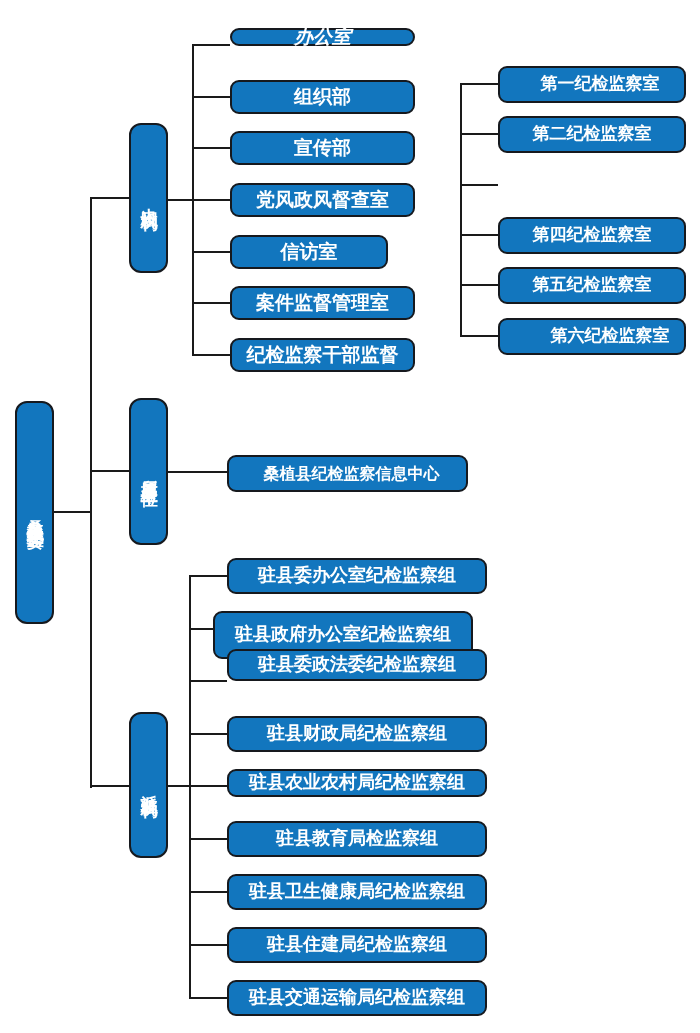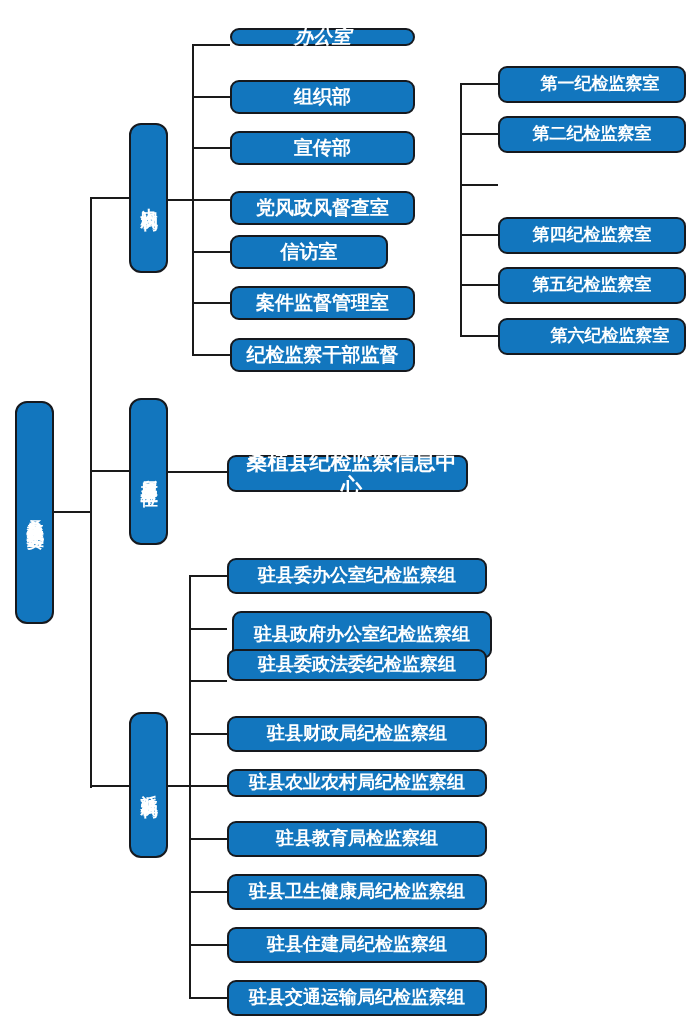--- a/index.html
+++ b/index.html
@@ -26,21 +26,21 @@
     line-height:1.1;
   }
   .h{border-radius:9px;}
   .v{
     border-radius:12px;
     writing-mode:vertical-rl;
     letter-spacing:2px;
     font-size:17px;
   }
   .c1{font-size:19px;}
-  .ci{font-size:21px;padding-left:8px;}
+  .ci{font-size:16px;padding-left:8px;}
   .c3{font-size:18px;}
   .cr{font-size:17px;}
   .line{position:absolute;background:var(--line);}
 </style>
 </head>
 <body>
 
 <div id="chart">
 
   <div class="line" style="left:90px;top:197px;width:2px;height:591px;"></div>
@@ -81,29 +81,29 @@
 
   <div class="node v" style="left:15px;top:401px;width:39px;height:223px;">桑植县纪委监委</div>
 
   <div class="node v" style="left:129px;top:123px;width:39px;height:150px;">内设机构</div>
   <div class="node v" style="left:129px;top:398px;width:39px;height:147px;">所属事业单位</div>
   <div class="node v" style="left:129px;top:712px;width:39px;height:146px;">派驻机构</div>
 
   <div class="node h c1" style="left:230px;top:28px;width:185px;height:18px;font-style:italic;">办公室</div>
   <div class="node h c1" style="left:230px;top:80px;width:185px;height:34px;">组织部</div>
   <div class="node h c1" style="left:230px;top:131px;width:185px;height:34px;">宣传部</div>
-  <div class="node h c1" style="left:230px;top:183px;width:185px;height:34px;margin-top:8px;">党风政风督查室</div>
+  <div class="node h c1" style="left:230px;top:183px;width:185px;height:34px;">党风政风督查室</div>
   <div class="node h c1" style="left:230px;top:235px;width:158px;height:34px;">信访室</div>
   <div class="node h c1" style="left:230px;top:286px;width:185px;height:34px;">案件监督管理室</div>
   <div class="node h c1" style="left:230px;top:338px;width:185px;height:34px;">纪检监察干部监督</div>
 
   <div class="node h ci" style="left:227px;top:455px;width:241px;height:37px;">桑植县纪检监察信息中心</div>
 
   <div class="node h c3" style="left:227px;top:558px;width:260px;height:36px;">驻县委办公室纪检监察组</div>
-  <div class="node h c3" style="left:232px;top:611px;width:260px;height:48px;">驻县政府办公室纪检监察组</div>
+  <div class="node h c3" style="left:213px;top:611px;width:260px;height:48px;">驻县政府办公室纪检监察组</div>
   <div class="node h c3" style="left:227px;top:649px;width:260px;height:32px;">驻县委政法委纪检监察组</div>
   <div class="node h c3" style="left:227px;top:716px;width:260px;height:36px;">驻县财政局纪检监察组</div>
   <div class="node h c3" style="left:227px;top:769px;width:260px;height:28px;">驻县农业农村局纪检监察组</div>
   <div class="node h c3" style="left:227px;top:821px;width:260px;height:36px;">驻县教育局检监察组</div>
   <div class="node h c3" style="left:227px;top:874px;width:260px;height:36px;">驻县卫生健康局纪检监察组</div>
   <div class="node h c3" style="left:227px;top:927px;width:260px;height:36px;">驻县住建局纪检监察组</div>
   <div class="node h c3" style="left:227px;top:980px;width:260px;height:36px;">驻县交通运输局纪检监察组</div>
 
   <div class="node h cr" style="left:498px;top:66px;width:188px;height:37px;padding-left:16px;">第一纪检监察室</div>
   <div class="node h cr" style="left:498px;top:116px;width:188px;height:37px;">第二纪检监察室</div>

